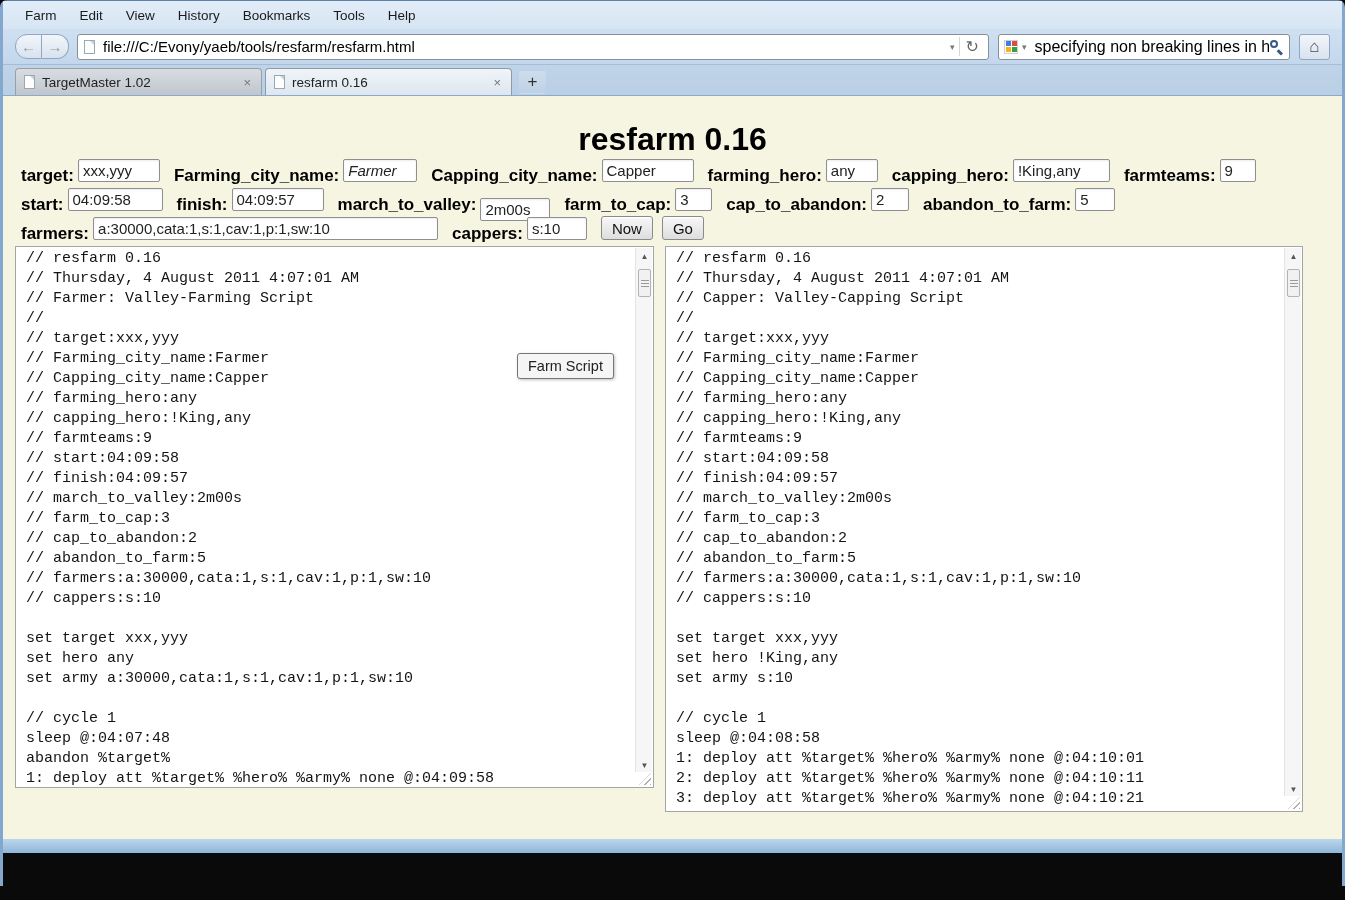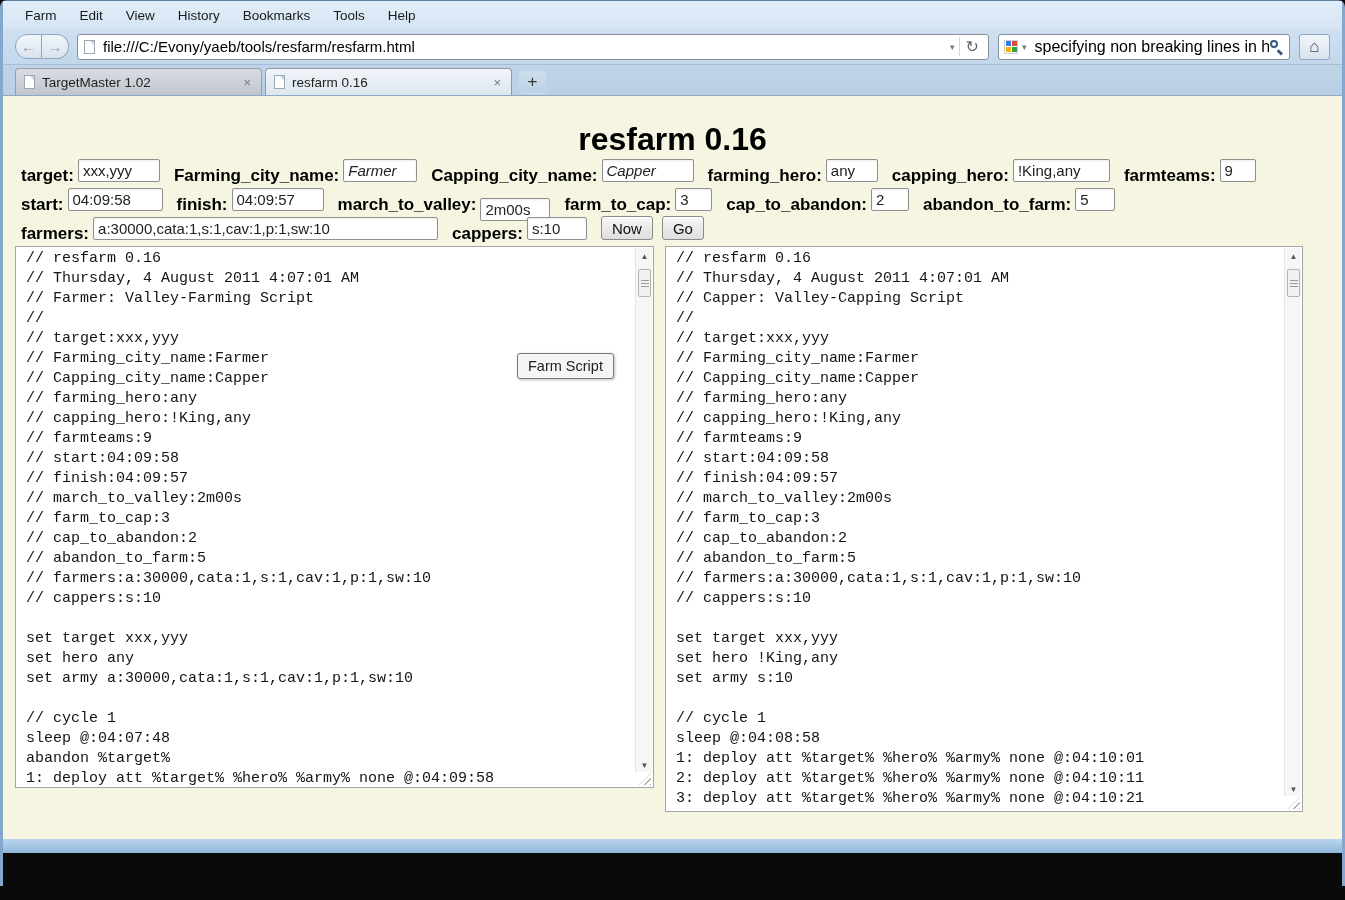--- a/index.html
+++ b/index.html
@@ -191,21 +191,21 @@
       <span class="fgap">
           <span class="flabel">target:</span>
         <input style="width: 82px;" value="xxx,yyy">
         </span>
       <span class="fgap">
           <span class="flabel">Farming_city_name:</span>
         <input style="width: 74px; font-style: italic;" value="Farmer">
         </span>
       <span class="fgap">
           <span class="flabel">Capping_city_name:</span>
-        <input style="width: 92px; font-style: italic;" value="Capper">
+        <input style="width: 92px;" value="Capper">
         </span>
       <span class="fgap">
           <span class="flabel">farming_hero:</span>
         <input style="width: 52px;" value="any">
         </span>
       <span class="fgap">
           <span class="flabel">capping_hero:</span>
         <input style="width: 97px;" value="!King,any">
         </span>
       <span class="fgap">

